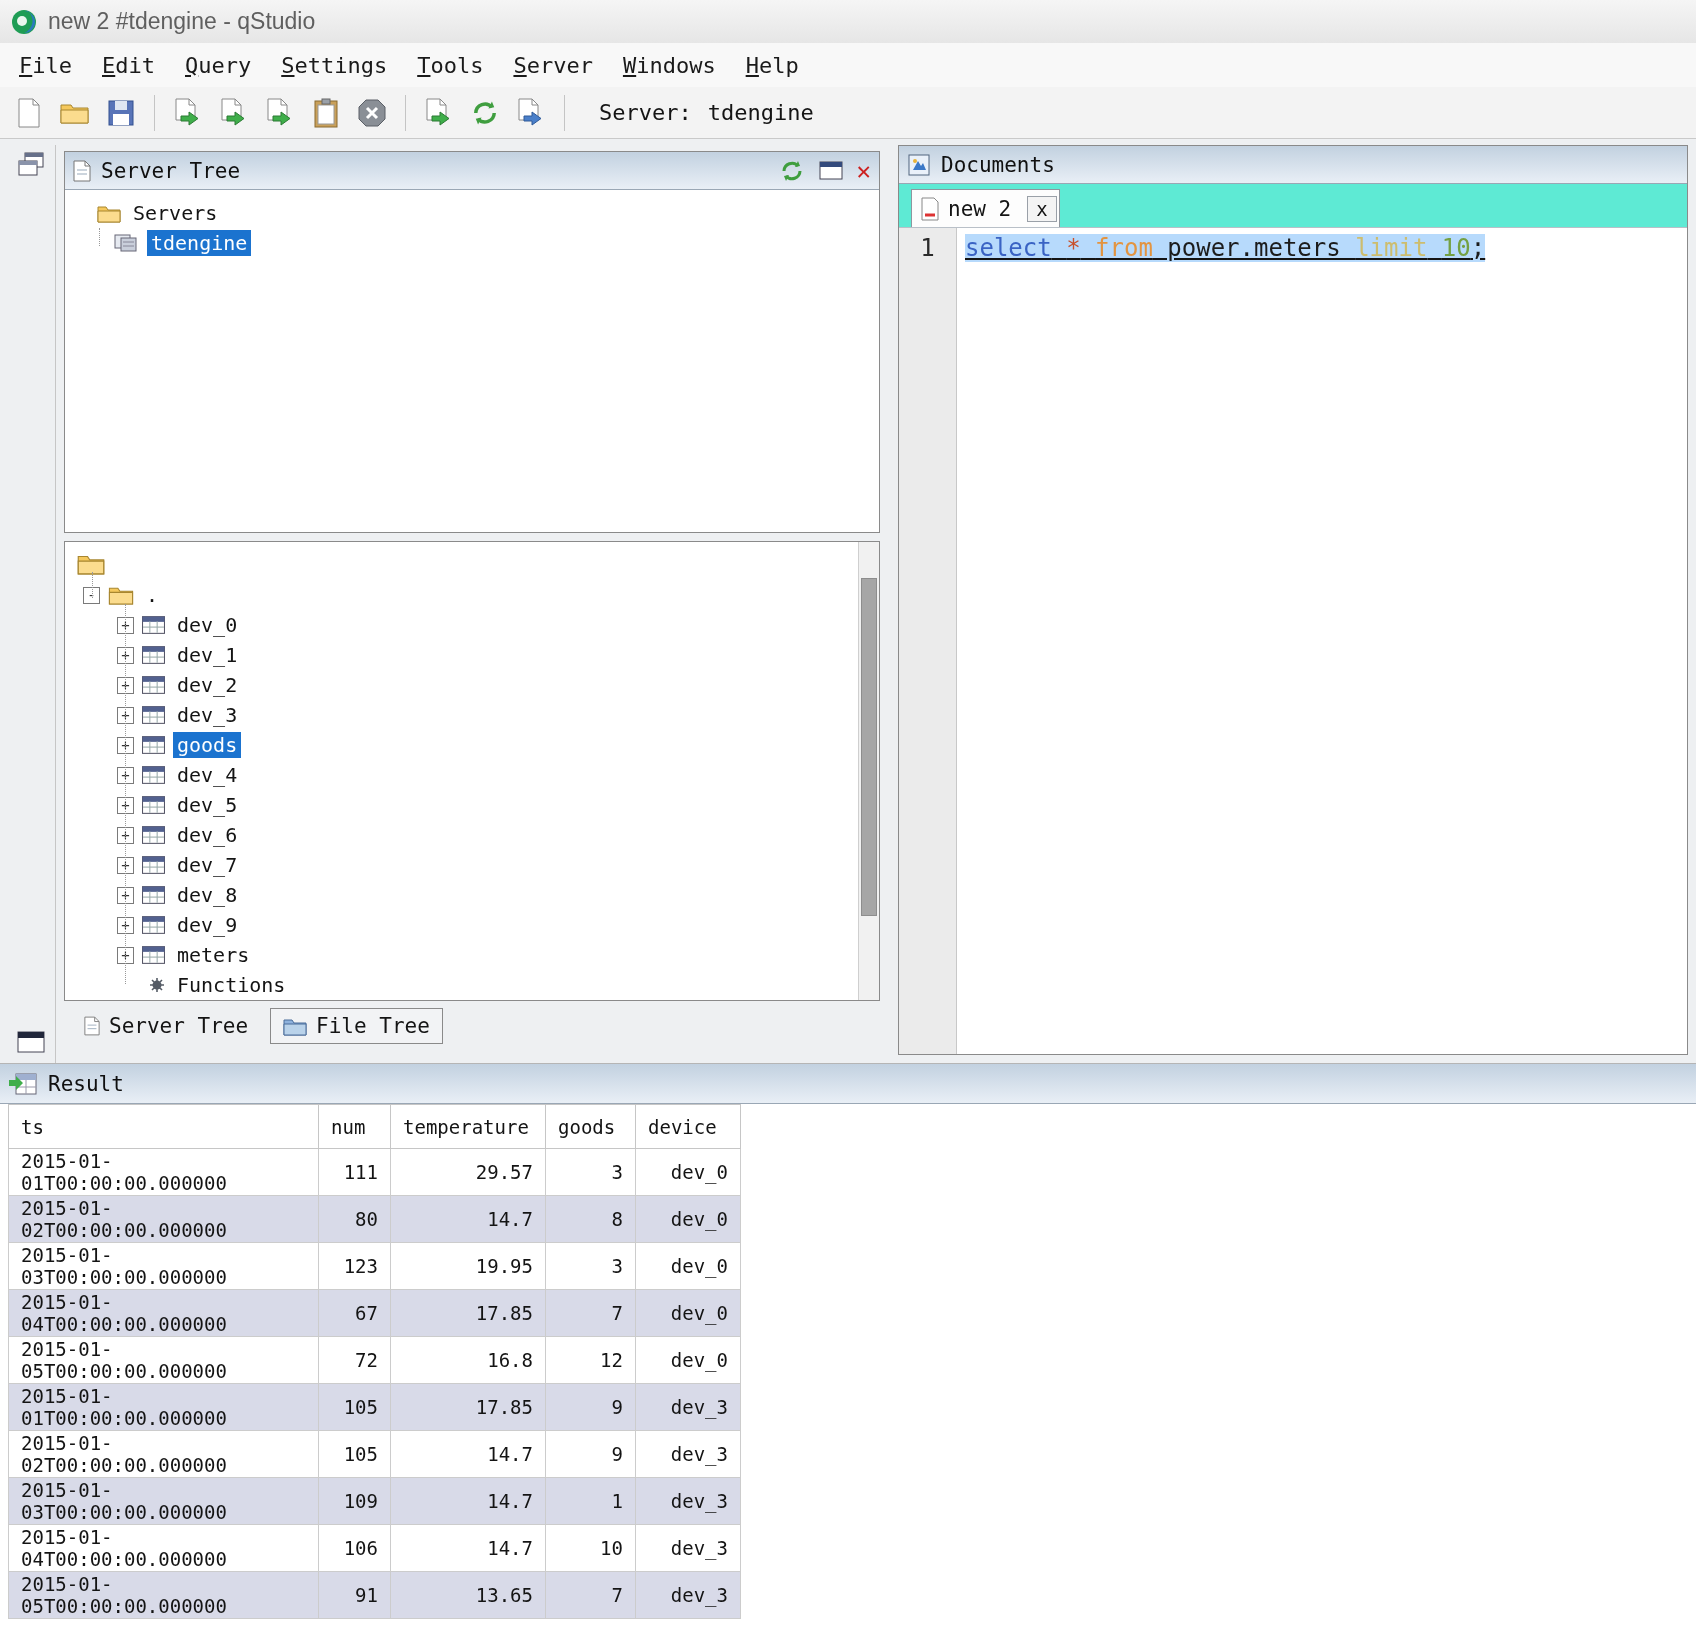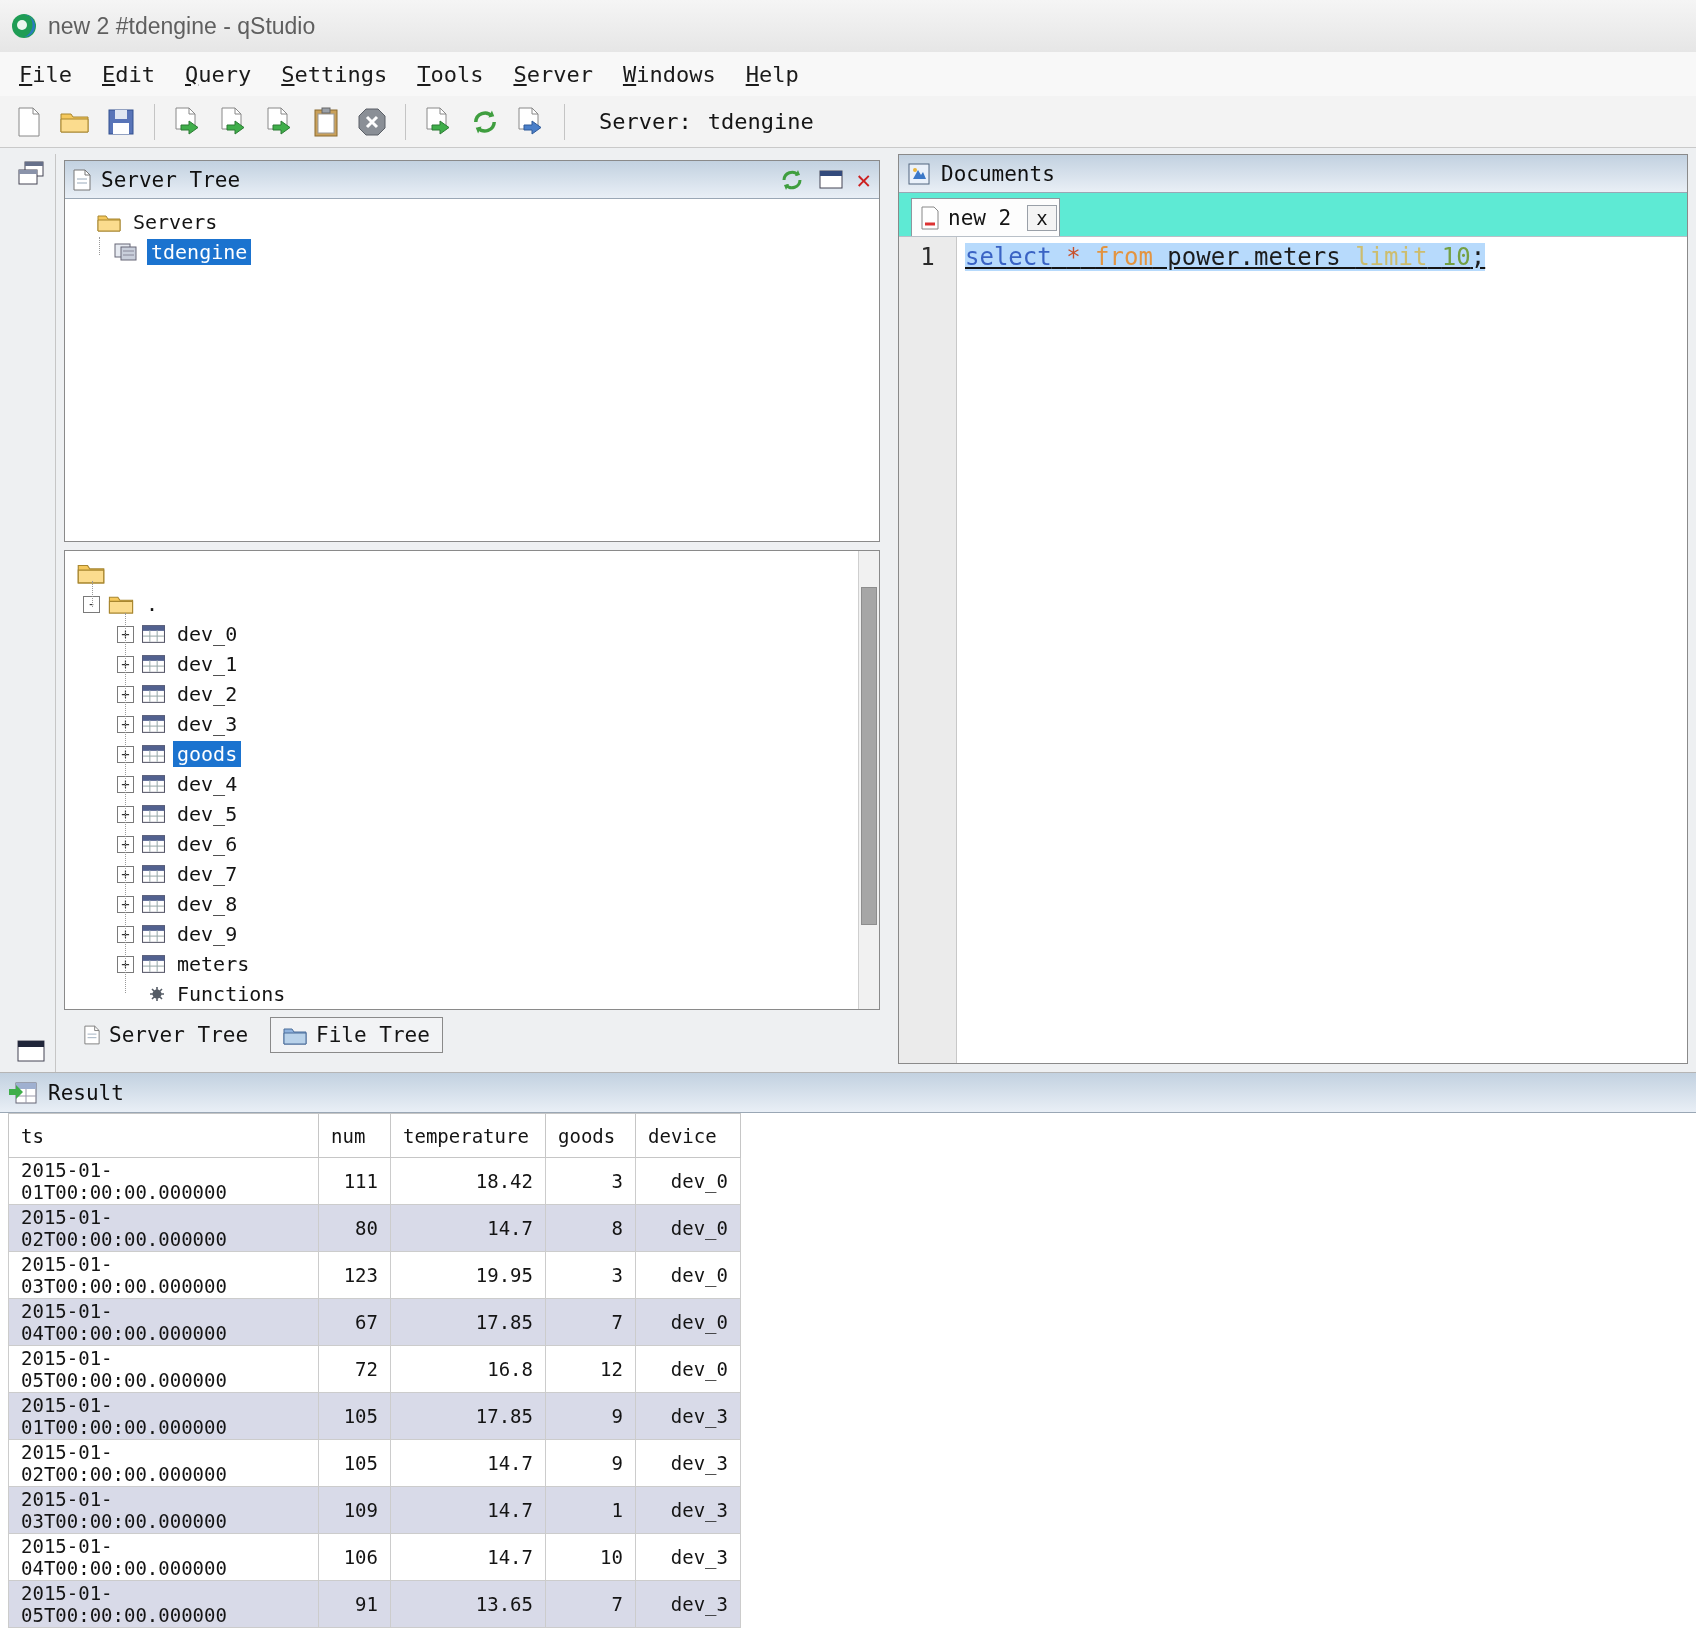--- a/index.html
+++ b/index.html
@@ -2,21 +2,21 @@
 <html style="--selection-blue: #1b73cf; --row-stripe: #d8dae8; --editor-selection: #b7dafc; --tok-kw: #3a63c4; --tok-op: #c8502a; --tok-kw2: #e39440; --tok-kw3: #cdbd6e; --tok-num: #74a043; --header-grad-top: #c2d1e0; --header-grad-bottom: #e9eff6;"><head>
 <meta charset="utf-8">
 <style>
   * { margin:0; padding:0; box-sizing:border-box; }
   html,body { width:1696px; height:1652px; }
   body { font-family:"DejaVu Sans Mono", monospace; background:#eef0f2; color:#141414; font-size:20px; }
 
   .window { width:1696px; height:1652px; display:flex; flex-direction:column; background:#eef0f2; overflow:hidden; }
 
   
-  .titlebar { height:52px; flex:none; display:flex; align-items:center; gap:10px; padding:0 10px;
+  .titlebar { height:43px; flex:none; display:flex; align-items:center; gap:10px; padding:0 10px;
               background:linear-gradient(#f5f5f5,#e6e6e6); }
   .title-text { color:#5f5f5f; font-size:23px; font-family:"Liberation Sans", sans-serif; }
 
   
   .menubar { height:44px; flex:none; display:flex; align-items:center; background:#f8f8f8; padding:0 4px; }
   .menu-item { display:inline-block; padding:5px 15px; font-size:22px; color:#1a1a1a; cursor:default; }
   .menu-item::first-letter { text-decoration:underline; }
 
   
   .toolbar { height:52px; flex:none; display:flex; align-items:center; background:#f3f3f3;
@@ -566,21 +566,21 @@
               <th>num</th>
               <th>temperature</th>
               <th>goods</th>
               <th>device</th>
             </tr>
           </thead>
         <tbody>
             <tr>
               <td>2015-01-01T00:00:00.000000</td>
               <td>111</td>
-              <td>18.42</td>
+              <td>29.57</td>
               <td>3</td>
               <td>dev_0</td>
             </tr>
             <tr>
               <td>2015-01-02T00:00:00.000000</td>
               <td>80</td>
               <td>14.7</td>
               <td>8</td>
               <td>dev_0</td>
             </tr>

